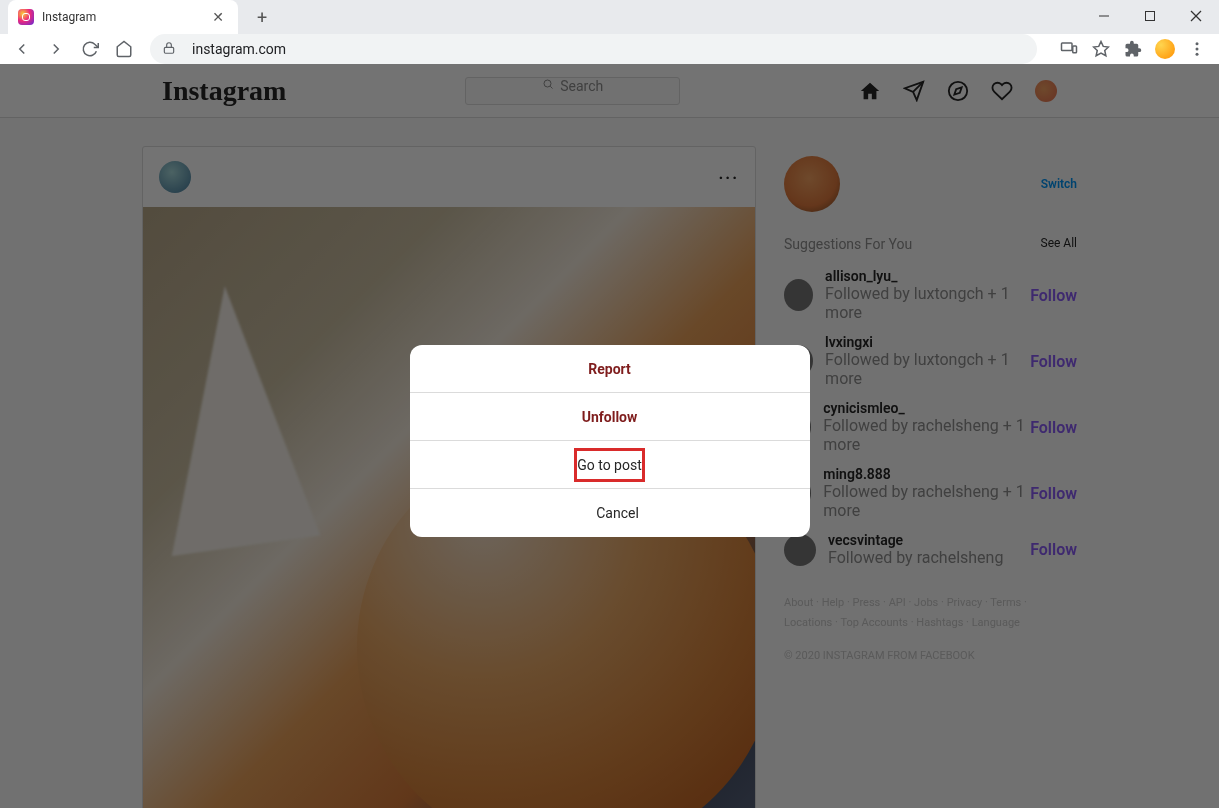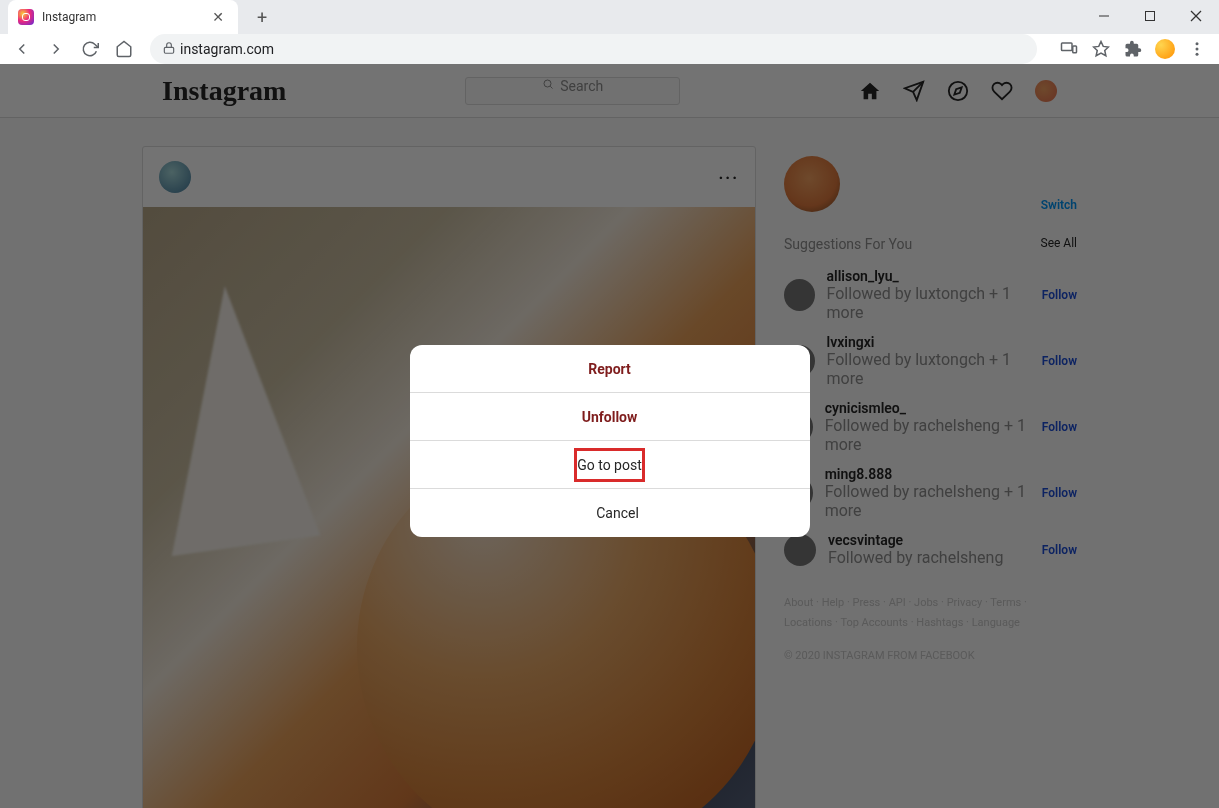--- a/index.html
+++ b/index.html
@@ -11,21 +11,21 @@
   .tab-favicon-inner { width: 8px; height: 8px; border:1.5px solid #fff; border-radius:3px; }
   .tab-title { flex:1; white-space: nowrap; overflow:hidden; text-overflow: ellipsis; }
   .tab-close { font-size: 14px; color:#555; padding:0 4px; cursor:pointer;}
   .new-tab { width: 28px; height: 28px; display:flex; align-items:center; justify-content:center; font-size:18px; color:#555; margin-left:10px; margin-bottom:3px; cursor:pointer; }
   .win-controls { position:absolute; right:0; top:0; display:flex; }
   .win-btn { width: 46px; height: 32px; display:flex; align-items:center; justify-content:center; font-size:14px; color:#333; cursor:pointer;}
   .win-btn svg { width: 12px; height: 12px; }
   .toolbar { height: 38px; background:#fff; display:flex; align-items:center; padding: 0 8px; gap: 6px; }
   .tool-btn { width: 28px; height: 28px; display:flex; align-items:center; justify-content:center; border-radius:50%; color:#5f6368; cursor:pointer;}
   .tool-btn svg { width: 18px; height: 18px; }
-  .omnibox { flex:1; height: 30px; background:#f1f3f4; border-radius:15px; display:flex; align-items:center; padding: 0 12px; font-size:14px; color:#202124; gap:4px; margin: 0 6px;}
+  .omnibox { flex:1; height: 30px; background:#f1f3f4; border-radius:15px; display:flex; align-items:center; padding: 0 12px; font-size:14px; color:#202124; gap:16px; margin: 0 6px;}
   .lock { color:#5f6368; }
   .right-icons { display:flex; align-items:center; gap: 4px; margin-left:6px; }
   .right-icon { width:28px; height:28px; display:flex; align-items:center; justify-content:center; color:#5f6368; cursor:pointer; }
   .ext-icon { width:20px; height:20px; border-radius:50%; background: radial-gradient(circle at 30% 30%, #ffd54f, #ff8f00); }
 
   .content-area { flex:1; position:relative; background:#fafafa; }
   .ig-header { height: 54px; border-bottom:1px solid #dbdbdb; background:#fff; display:flex; align-items:center; justify-content:center; }
   .ig-header-inner { width: 935px; display:flex; align-items:center; justify-content:space-between; padding: 0 20px; }
   .ig-logo { font-family: 'Brush Script MT', cursive; font-size: 28px; font-weight:bold; color:#262626; }
   .ig-search { width: 215px; height: 28px; background:#fafafa; border:1px solid #dbdbdb; border-radius:3px; display:flex; align-items:flex-start; justify-content:center; font-size:14px; color:#8e8e8e; gap:6px; }
@@ -40,31 +40,31 @@
   .post-header { height:60px; display:flex; align-items:center; padding:0 16px; justify-content:space-between;}
   .post-avatar { width:32px; height:32px; border-radius:50%; background: radial-gradient(circle at 40% 35%, #a8dadc, #457b9d); }
   .post-more { font-weight:bold; letter-spacing:2px; color:#262626; cursor:pointer; }
   .post-image { width: 100%; height: 610px; background: linear-gradient(135deg, #b8a88a 0%, #c9bda1 25%, #f2e9dc 40%, #e8a05a 55%, #d87b3a 70%, #3a4558 85%, #57617a 100%); position:relative; overflow:hidden;}
   
   .post-image::before { content:""; position:absolute; left:10px; top:80px; width:0; height:0; border-left:90px solid transparent; border-right:60px solid transparent; border-bottom:260px solid #f5f0e8; transform:rotate(-8deg); filter:blur(1px);}
   .post-image::after { content:""; position:absolute; left:35%; bottom:-40px; width:420px; height:420px; background: radial-gradient(circle at 30% 20%, #f0ddc8 0%, #e8a866 35%, #d9863e 60%, #c76a28 80%); border-radius:50%; }
   .star { position:absolute; right:70px; bottom:40px; color:#f2d94e; font-size:130px; transform:rotate(-10deg);}
 
   .sidebar { width: 293px; font-size:14px; }
-  .profile-row { display:flex; align-items:flex-end; padding: 10px 0 20px 0; gap: 6px; }
+  .profile-row { display:flex; align-items:center; padding: 10px 0 20px 0; gap: 6px; }
   .profile-avatar { width:56px; height:56px; border-radius:50%; background: radial-gradient(circle at 45% 40%, #f4a261, #e07a3e 60%, #6b4423); margin-right:12px; }
   .switch-link { margin-left:auto; color:#0095f6; font-size:12px; font-weight:600; cursor:pointer;}
   .sugg-head { display:flex; justify-content:space-between; color:#8e8e8e; font-weight:400; padding: 4px 0 10px; }
   .seeall { color:#262626; font-size:12px; cursor:pointer; }
   .sugg-item { display:flex; align-items:center; padding:6px 0; }
   .sugg-avatar { width:32px; height:32px; border-radius:50%; background:#777; margin-right:12px; }
   .sugg-info { display:flex; flex-direction:column; }
   .sugg-user { color:#262626; font-weight:600; font-size:14px; }
   .sugg-sub { color:#8e8e8e; font-size:16px; }
-  .follow-link { margin-left:auto; color:#1d4ed8; font-size:12px; font-weight:600; cursor:pointer;}
+  .follow-link { margin-left:auto; color:#8b5cf6; font-size:16px; font-weight:600; cursor:pointer;}
   .footer-links { margin-top:20px; font-size:11px; color:#c7c7c7; line-height:1.8; }
   .footer-links span::after { content:" · "; }
   .footer-links span:last-child::after { content:""; }
   .copyright { margin-top:16px; font-size:11px; color:#c7c7c7; }
 
   
   .dim-overlay { position:absolute; inset:0; background: rgba(0,0,0,0.55); }
 
   
   .modal { position:absolute; left:50%; top:50%; transform:translate(-50%,-50%); width: 400px; background:#fff; border-radius:12px; overflow:hidden; }

